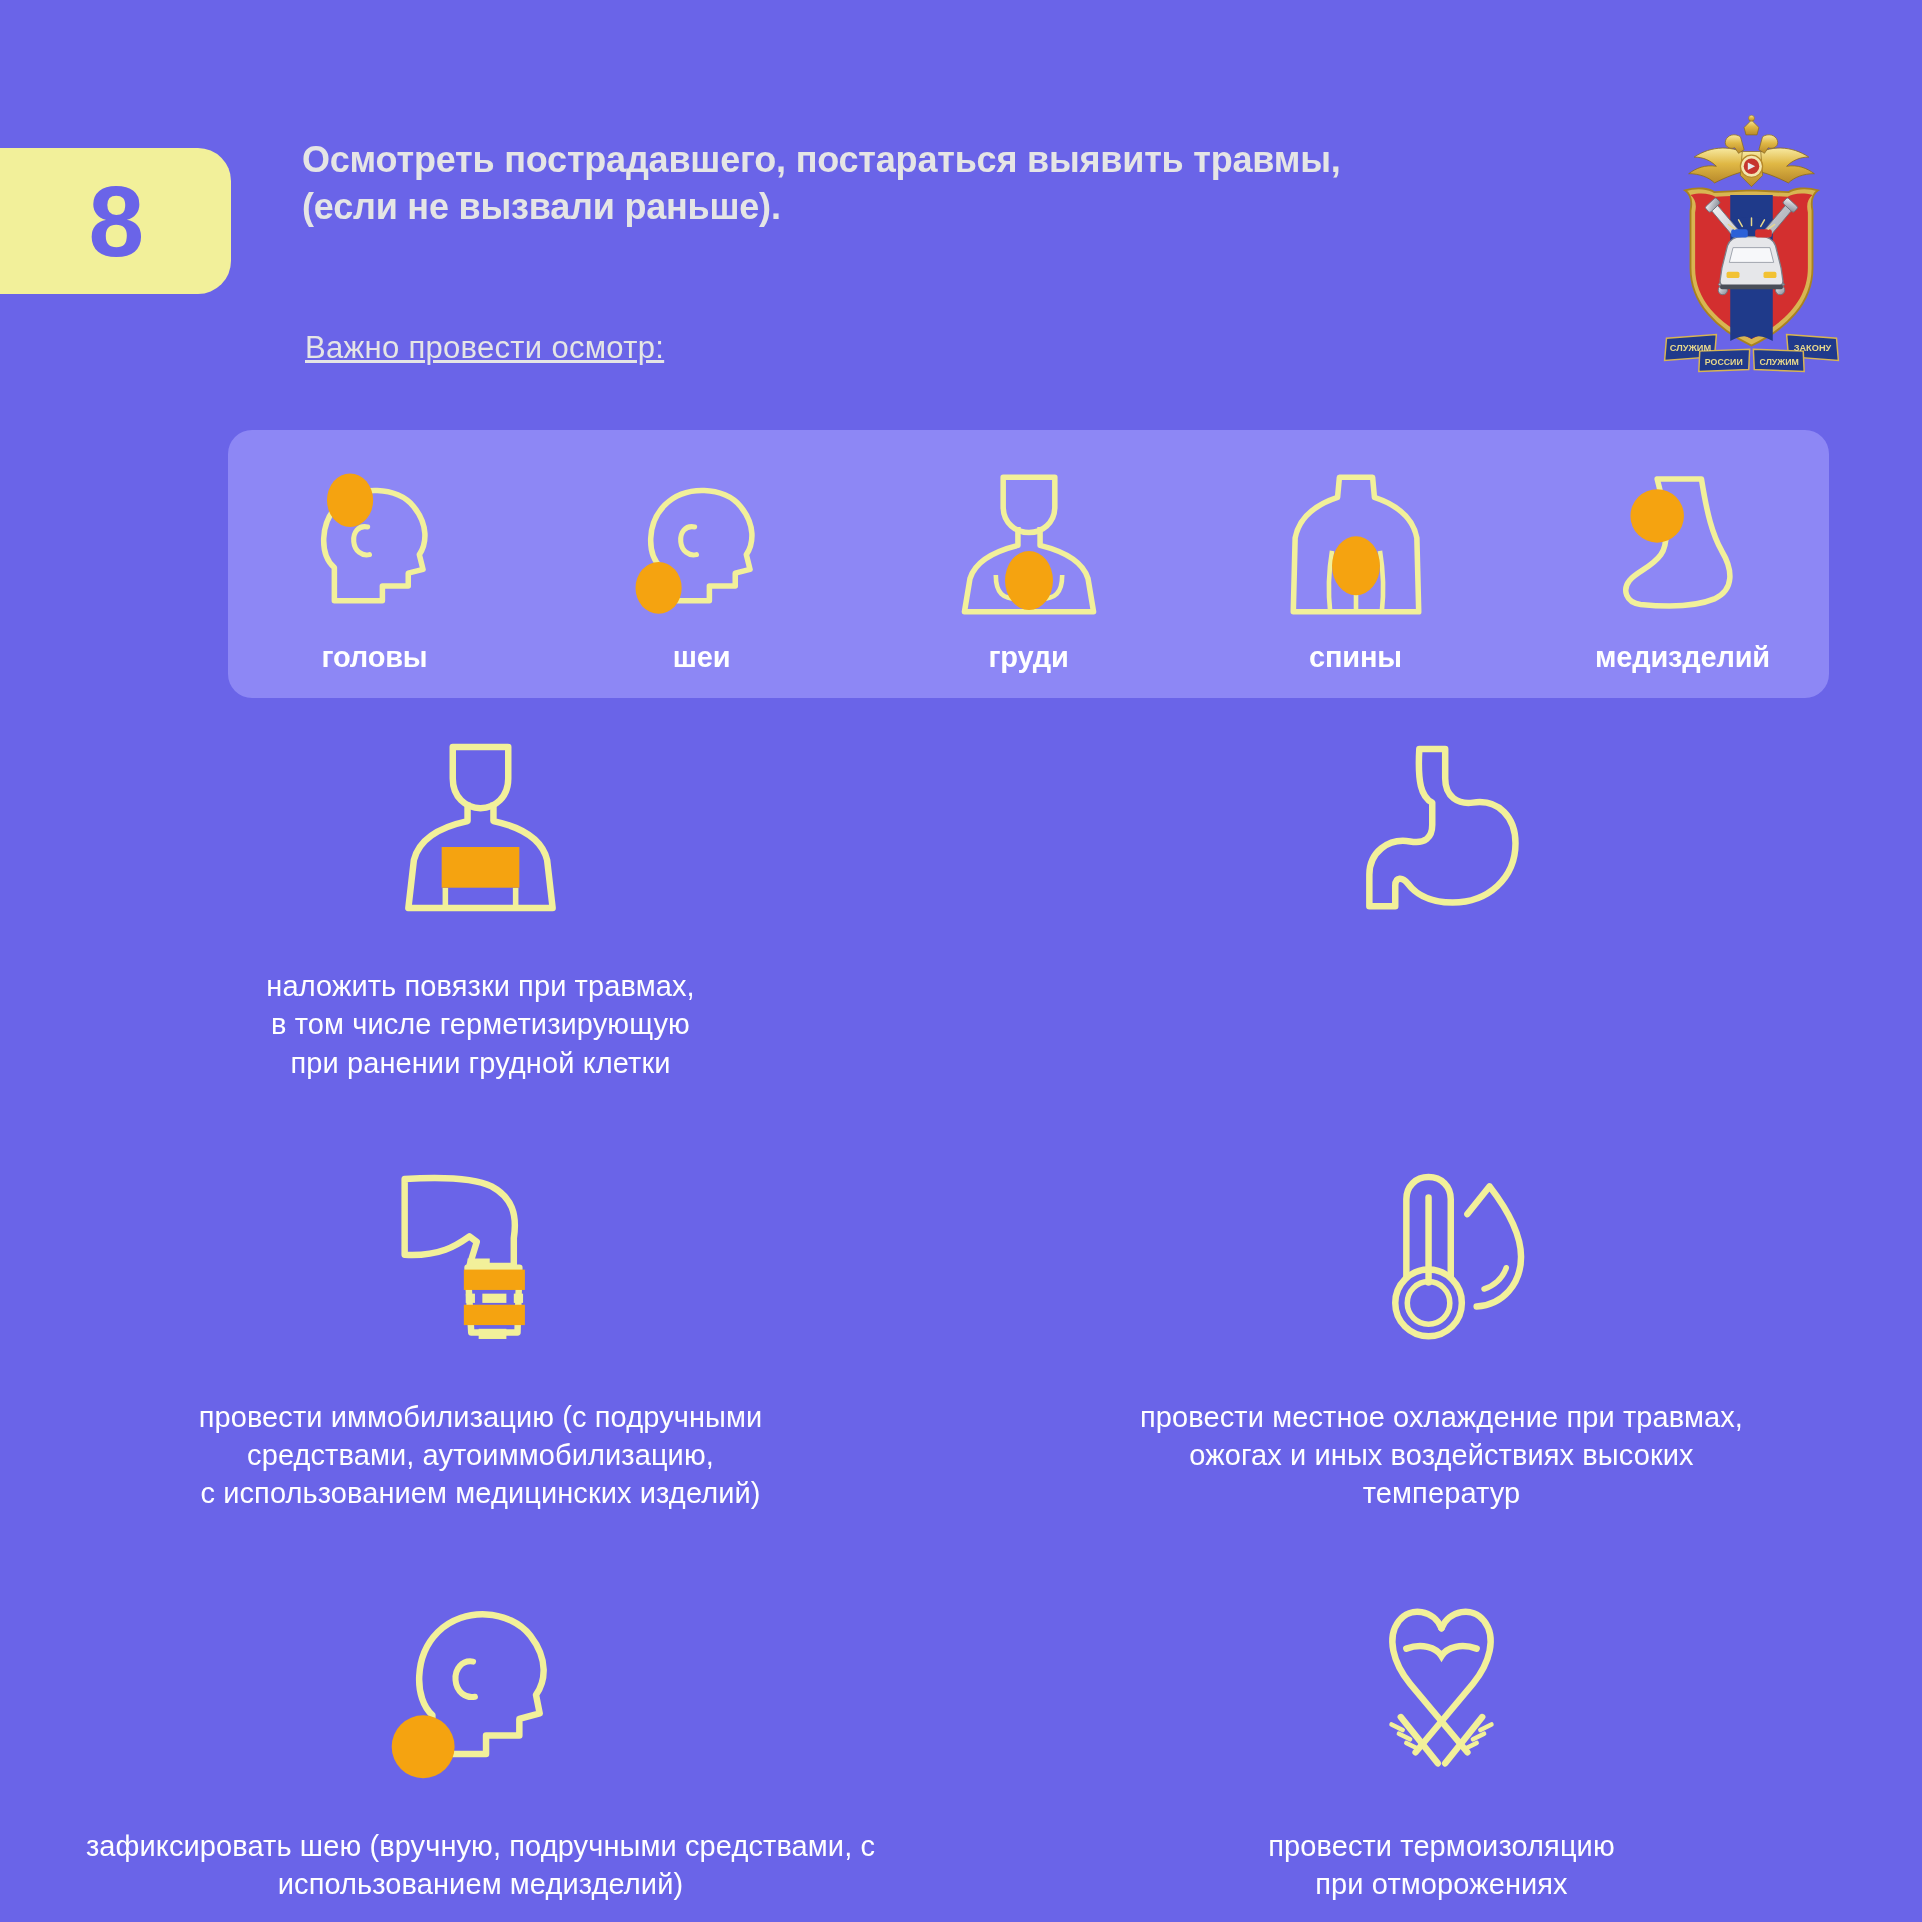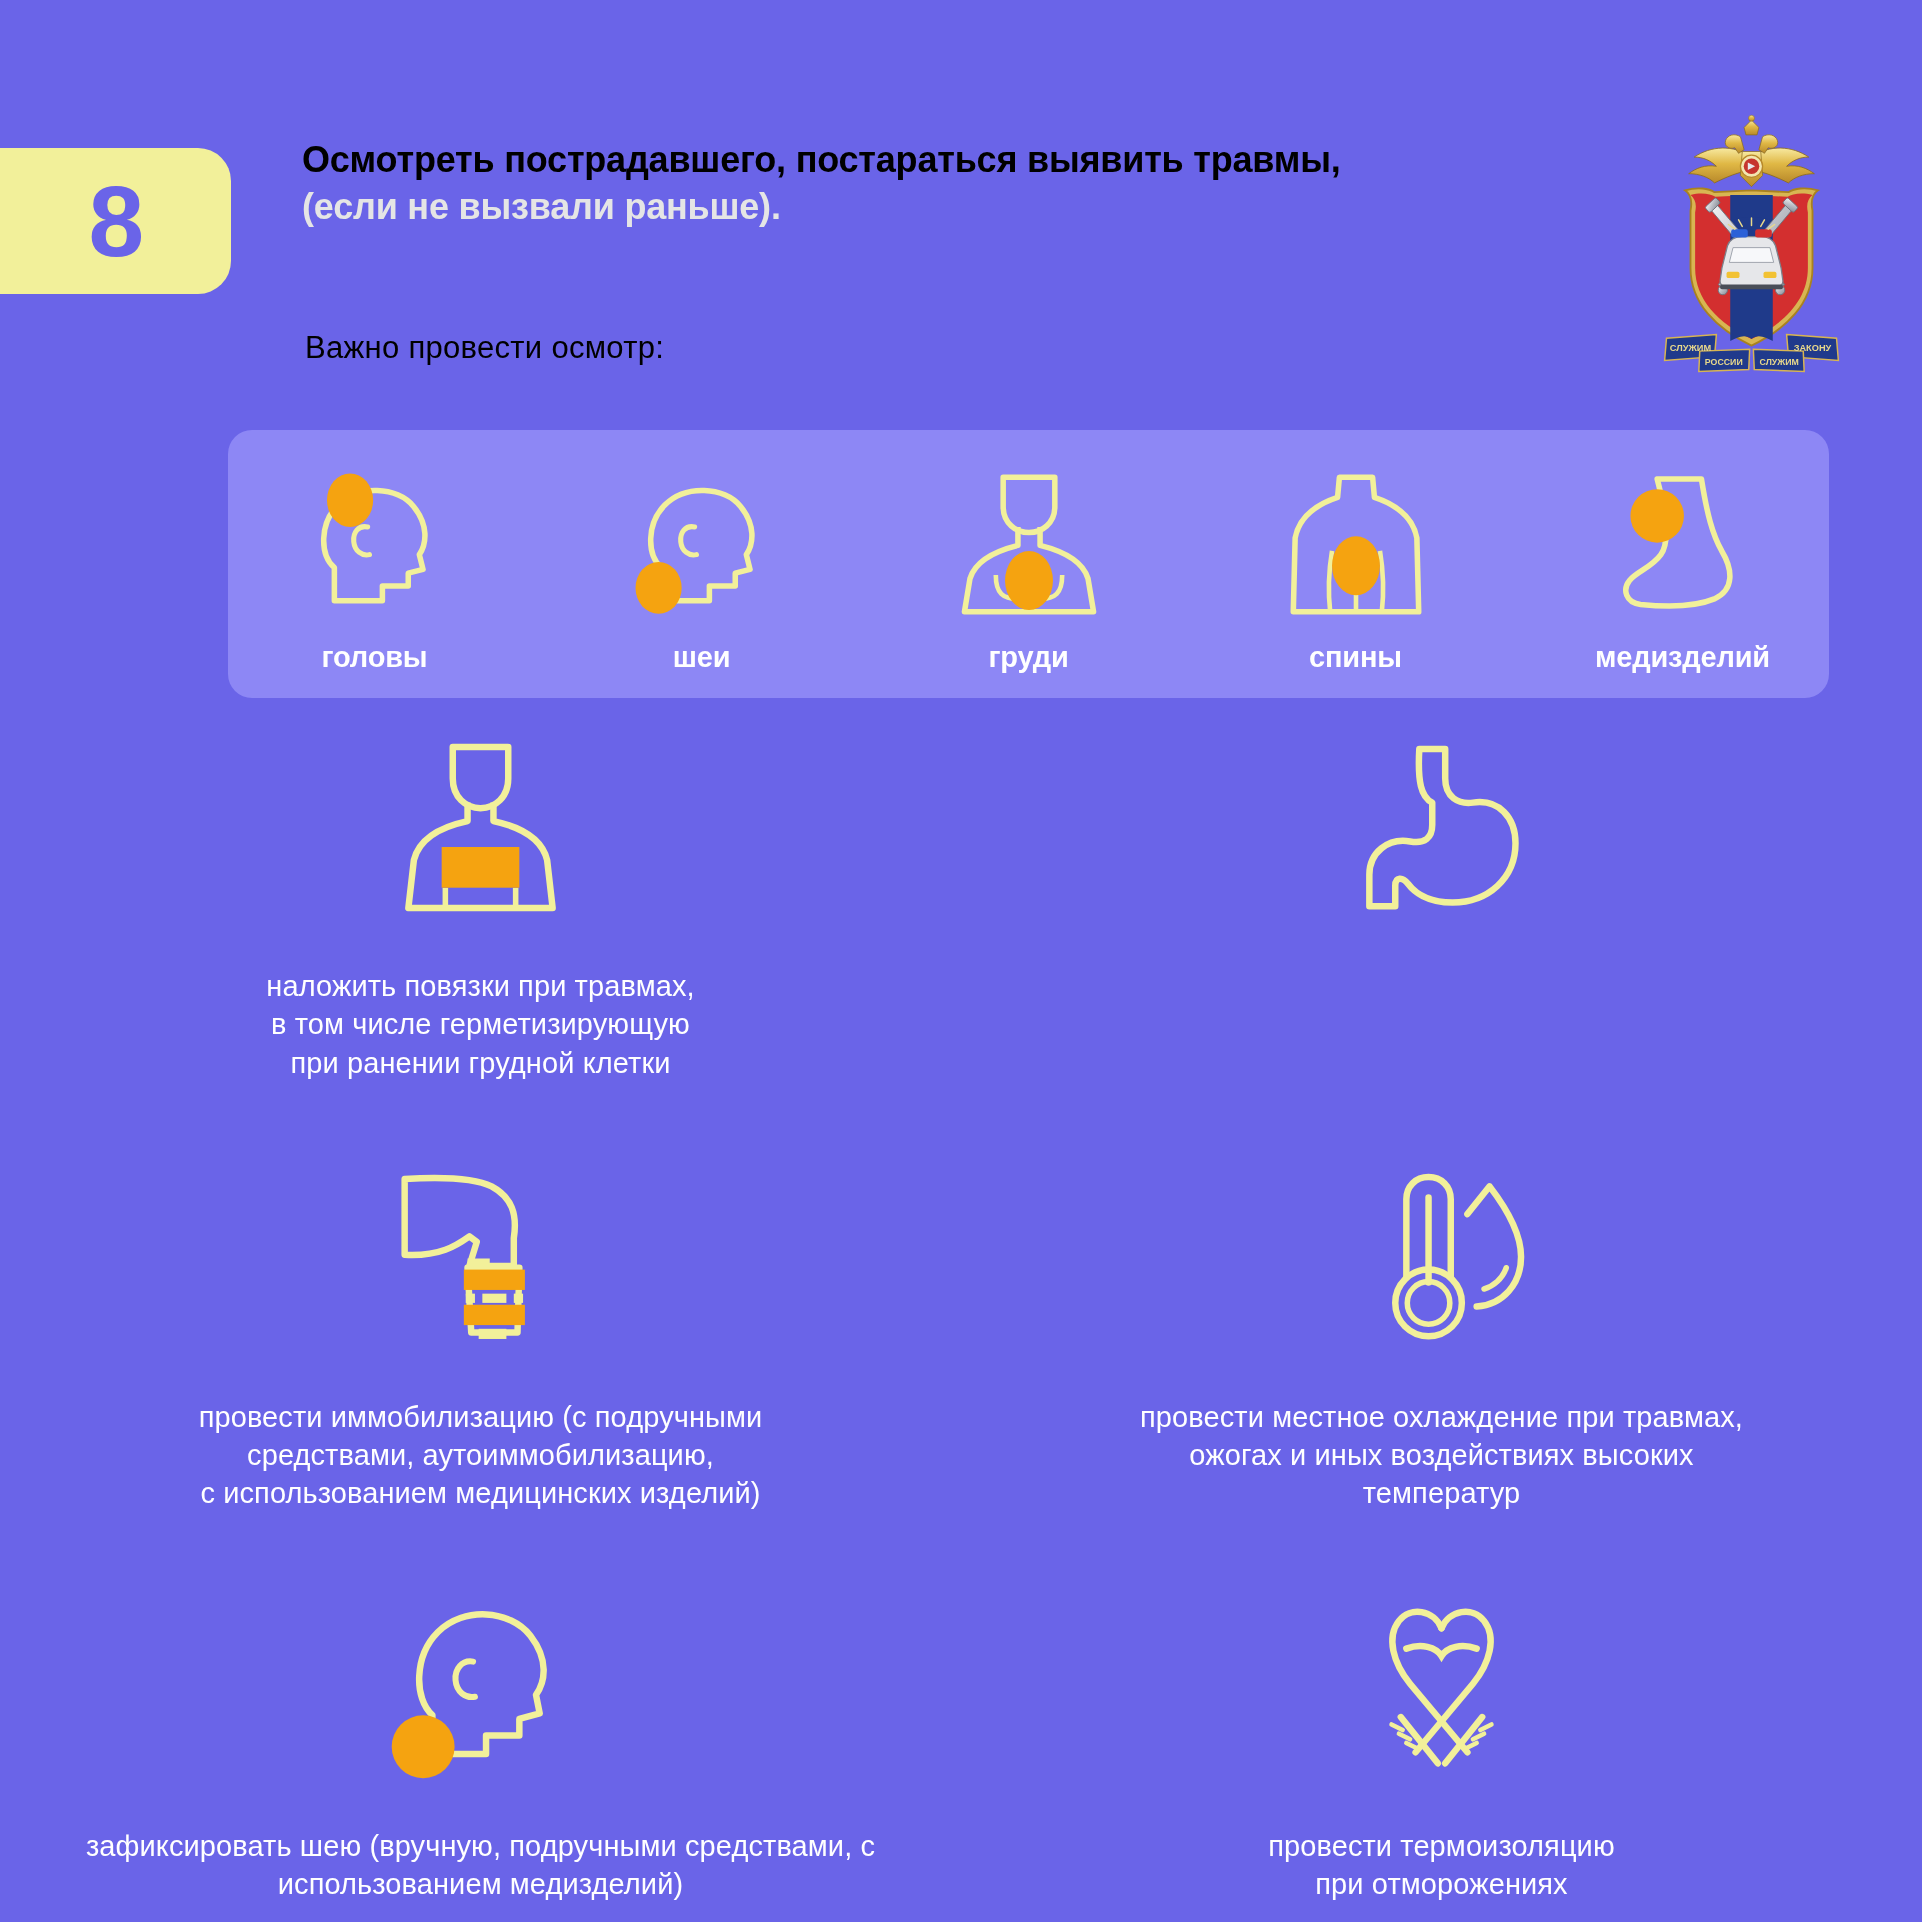--- a/index.html
+++ b/index.html
@@ -50,33 +50,34 @@
     position: absolute;
     left: 302px;
     top: 137px;
     width: 1274px;
   }
   .title-line {
     font-size: 36px;
     font-weight: 700;
     line-height: 1.30;
     letter-spacing: -0.2px;
-    color: #000000;
+    color: #e5e5e5;
     white-space: nowrap;
   }
   .title-line.accent { color: #e5e5e5; }
 
   .subtitle {
     position: absolute;
     left: 305px;
     top: 330px;
     font-size: 31px;
     font-weight: 400;
-    color: #000000;
+    color: #e5e5e5;
     letter-spacing: 0.3px;
+    text-decoration: underline;
   }
 
   
   .emblem {
     position: absolute;
     right: 78px;
     top: 109px;
     width: 185px;
     height: 268px;
   }

